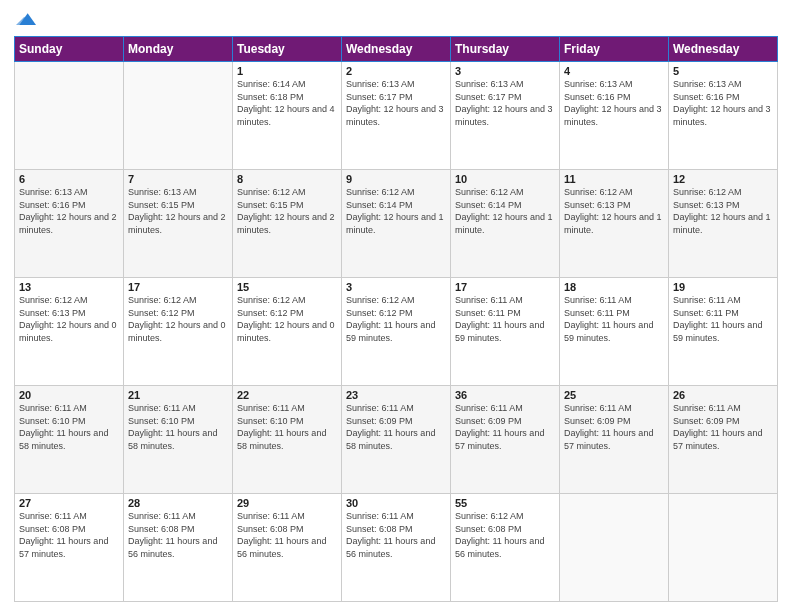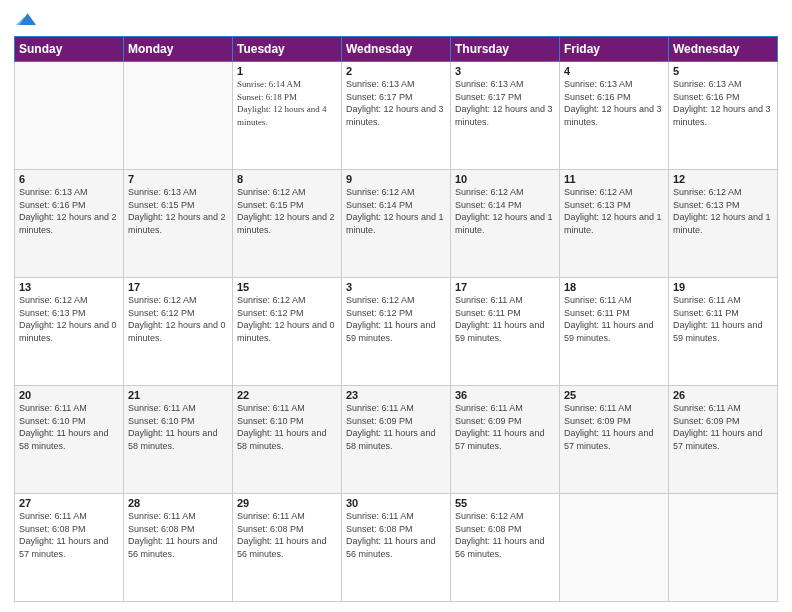--- a/index.html
+++ b/index.html
@@ -130,21 +130,21 @@
           <th>Friday</th>
           <th>Wednesday</th>
         </tr>
     </thead>
     <tbody id="calendar-body">
     <tr>
           <td class="empty-cell" style="background: rgb(249, 249, 249);"></td>
           <td class="empty-cell" style="background: rgb(249, 249, 249);"></td>
           <td>
             <span class="day-number">1</span>
-            <div class="day-info" style="white-space: pre-line; font-family: Liberation Serif, serif;">Sunrise: 6:14 AM
+            <div class="day-info" style="white-space: pre-line;">Sunrise: 6:14 AM
 Sunset: 6:18 PM
 Daylight: 12 hours and 4 minutes.</div>
           </td>
           <td>
             <span class="day-number">2</span>
             <div class="day-info" style="white-space: pre-line;">Sunrise: 6:13 AM
 Sunset: 6:17 PM
 Daylight: 12 hours and 3 minutes.</div>
           </td>
           <td>

